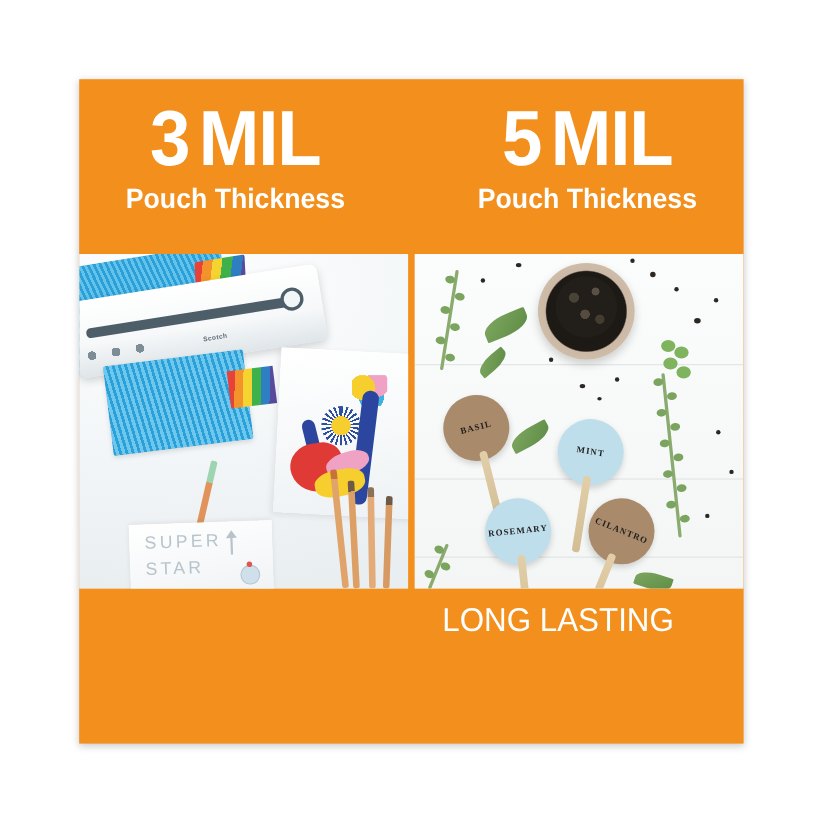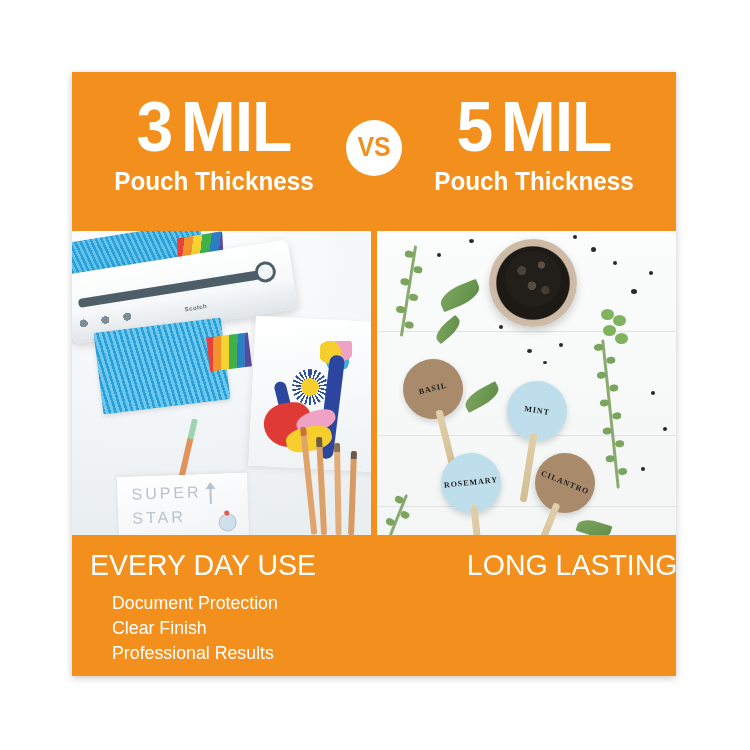--- a/index.html
+++ b/index.html
@@ -441,21 +441,21 @@
     top: 463px;
     width: 604px;
     height: 141px;
   }
   .ft-col {
     position: absolute;
     top: 12px;
     width: 290px;
   }
   .ft-col.left  { left: 18px; }
-  .ft-col.right { left: 330px; text-align: right; }
+  .ft-col.right { left: 330px; }
 
   .ft-title {
     font-family: "Liberation Sans Narrow", "Liberation Sans", sans-serif;
     font-weight: normal;
     font-size: 30px;
     line-height: 36px;
     color: #ffffff;
     white-space: nowrap;
     transform: scaleX(0.95);
     transform-origin: left center;
@@ -482,23 +482,20 @@
 <div id="canvas">
   <div id="panel">
 
     <div id="header">
 
       <div class="hdr-col left">
         <div class="mil"><span class="num">3</span><span>MIL</span></div>
         <div class="thickness">Pouch Thickness</div>
       </div>
 
-      <div id="vs-badge">
-        <span class="vs-text">VS</span>
-      </div>
 
       <div class="hdr-col right">
         <div class="mil"><span class="num">5</span><span>MIL</span></div>
         <div class="thickness">Pouch Thickness</div>
       </div>
     </div>
 
     <div id="photos">
 
       <div class="photo left">
@@ -620,28 +617,20 @@
         <span class="speck" style="left:182px; top:112px;width:4px; height:4px;"></span>
         <span class="speck" style="left:274px; top:160px;width:4px; height:4px;"></span>
         <span class="speck" style="left:286px; top:196px;width:4px; height:4px;"></span>
         <span class="speck" style="left:264px; top:236px;width:4px; height:4px;"></span>
         <span class="speck" style="left:122px; top:94px; width:4px; height:4px;"></span>
       </div>
     </div>
 
     <div id="footer">
 
-      <div class="ft-col left">
-        <div class="ft-title">EVERY DAY USE</div>
-        <ul class="ft-list">
-          <li>Document Protection</li>
-          <li>Clear Finish</li>
-          <li>Professional Results</li>
-        </ul>
-      </div>
 
       <div class="ft-col right">
         <div class="ft-title">LONG LASTING</div>
       </div>
     </div>
 
   </div>
 </div>
 
 </body></html>

